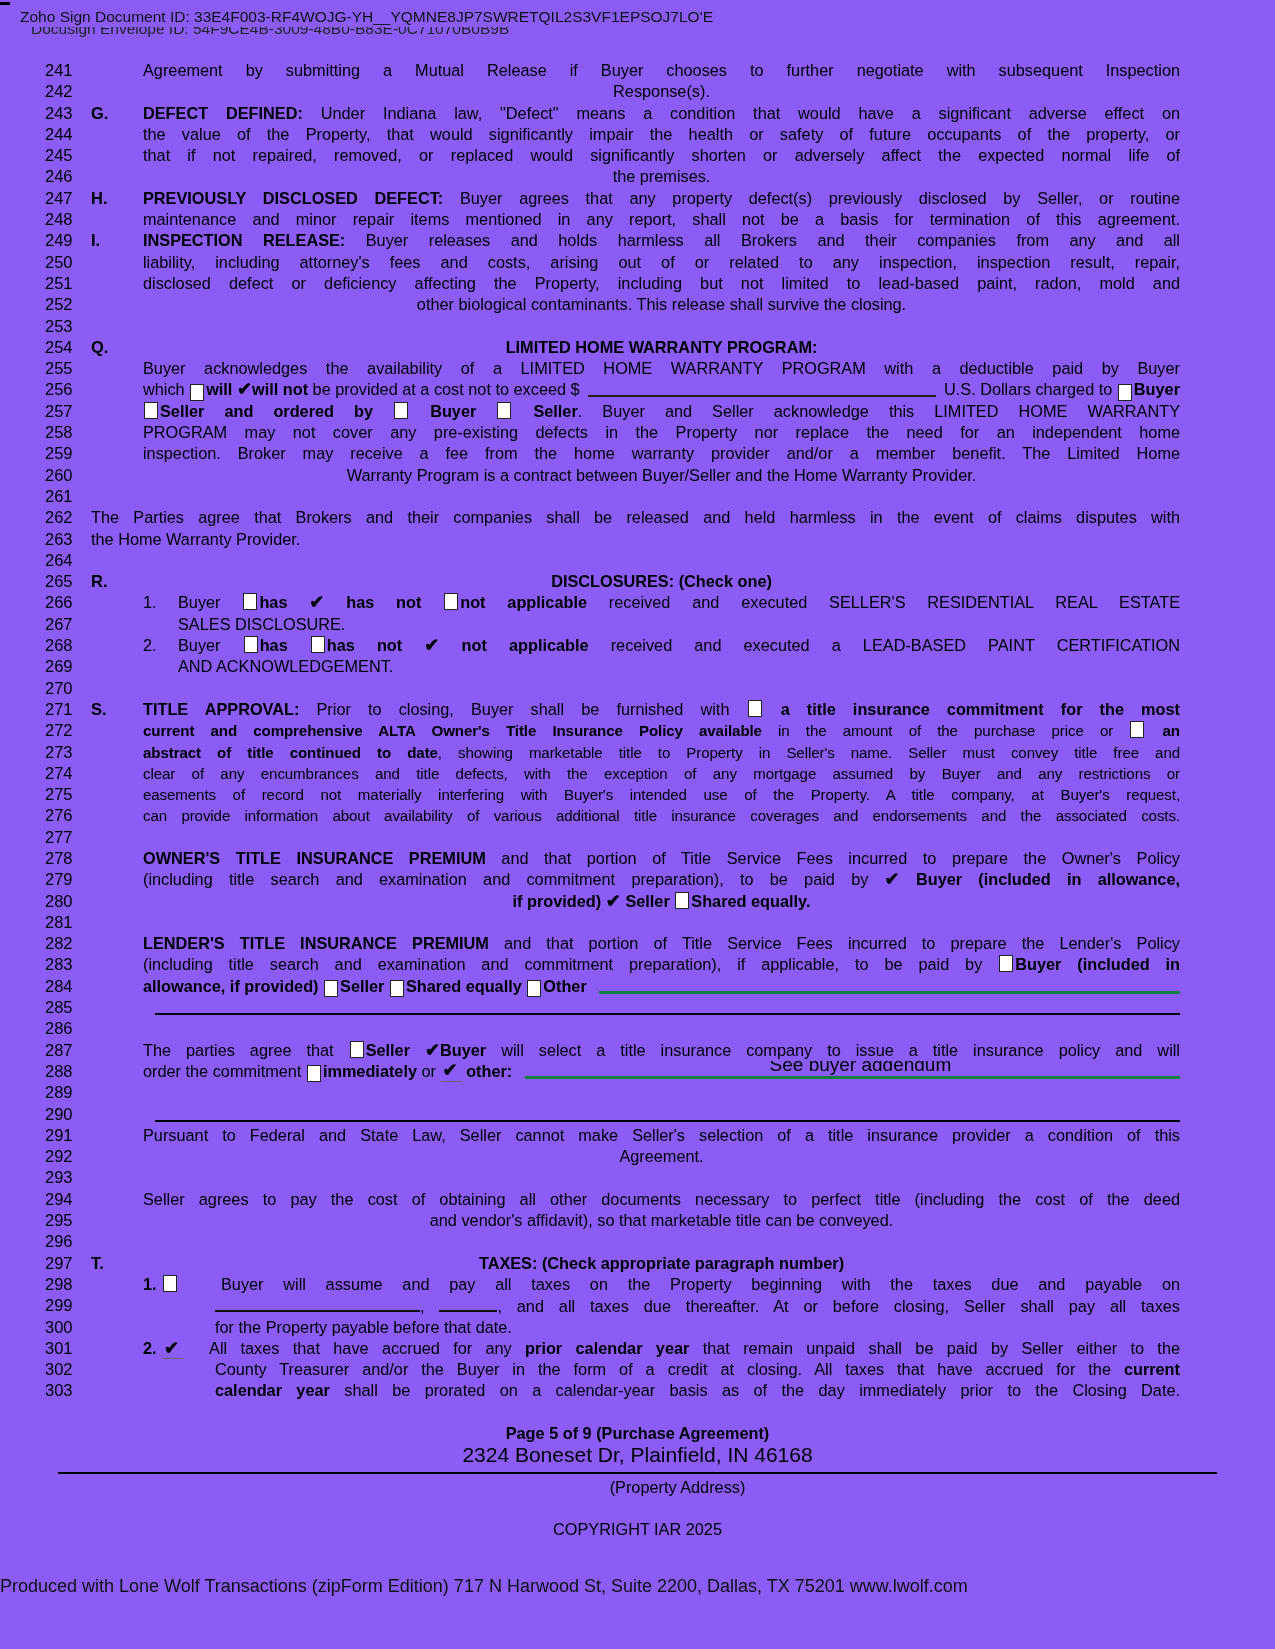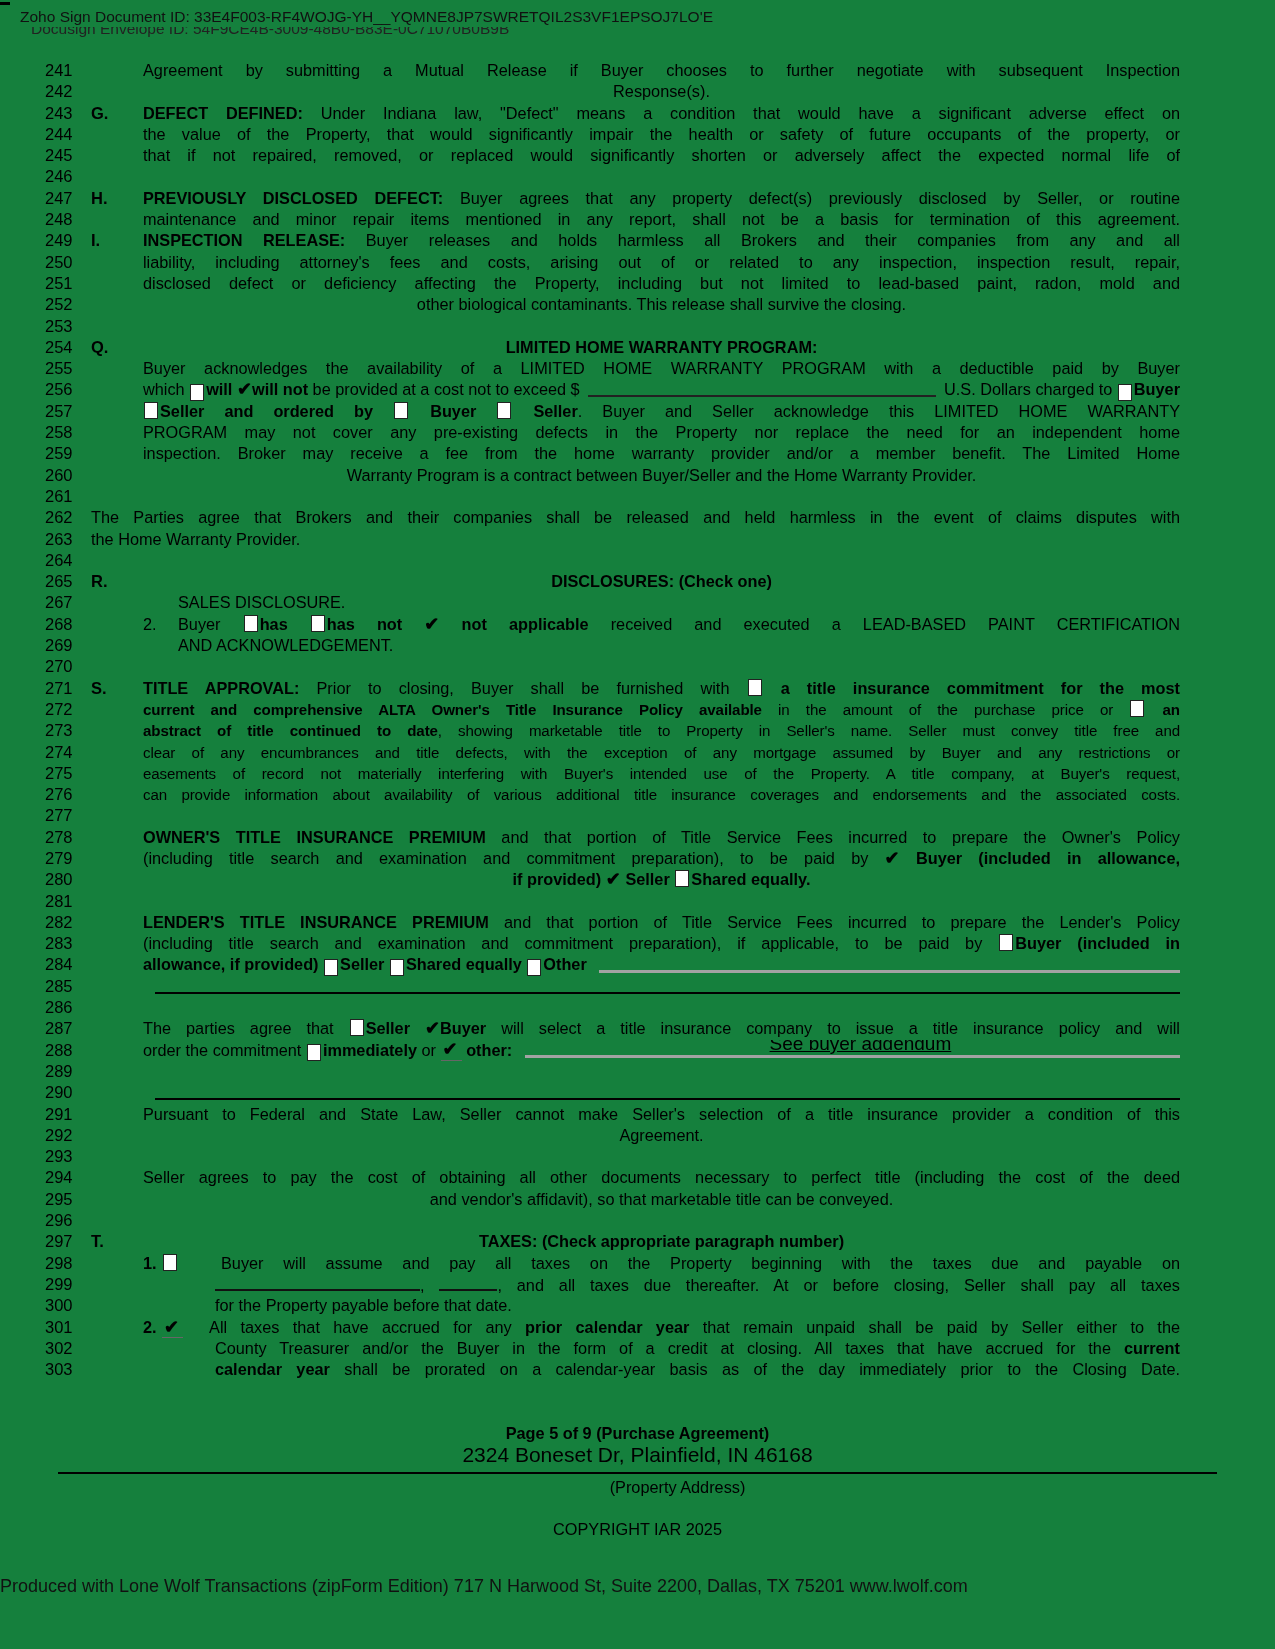--- a/index.html
+++ b/index.html
@@ -1,19 +1,19 @@
 <!DOCTYPE html>
 <html><head>
 <meta charset="utf-8">
 <style>
   html,body{margin:0;padding:0;background:#888;}
   #page{
     position:relative;
     width:1275px;height:1649px;
-    background:#15803d;
+    background:#8b5cf6;
     font-family:"Liberation Sans", sans-serif;
     color:#000;
     overflow:hidden;
   }
   
   .zoho{position:absolute;top:8px;left:20px;font-size:15.5px;color:#111;white-space:nowrap;}
   .docuwrap{position:absolute;top:27px;left:31px;height:12px;overflow:hidden;}
   .docuwrap span{display:block;margin-top:-7px;font-size:15.5px;color:#222;white-space:nowrap;}
   .corner-dash{position:absolute;top:2px;left:0;width:10px;height:3px;background:#000;}
 
@@ -30,21 +30,21 @@
   .content.cond{font-size:15.1px;letter-spacing:-0.1px;}
   .bold{font-weight:bold;}
   .seg{white-space:pre;}
   .marker{display:inline-block;width:35px;}
   .markerb{display:inline-block;width:19px;font-weight:bold;}
   .spacer{display:inline-block;}
   .cbox{display:inline-block;width:12px;height:15px;border:1.6px solid #222;vertical-align:-2px;margin:0 2px 0 1px;background:#fff;}
   .check{font-weight:bold;font-size:18px;line-height:21.3px;}
   .cku{border-bottom:1.6px solid #666;padding:0 4px 0 2px;}
   .blank{display:inline-block;border-bottom:2px solid #111;height:15px;vertical-align:baseline;}
-  .fillline{flex:1;border-bottom:3px solid #a3a3a3;margin:0 0 3px 8px;min-width:90px;font-size:19px;line-height:22px;padding-left:16px;white-space:nowrap;height:22px;text-decoration:underline;}
+  .fillline{flex:1;border-bottom:3px solid #15803d;margin:0 0 3px 8px;min-width:90px;font-size:19px;line-height:22px;padding-left:16px;white-space:nowrap;height:22px;}
   .fill-mid{flex:1;border-bottom:2.5px solid #222;margin:0 8px 4px 8px;min-width:90px;height:16px;}
   .longrule{position:absolute;left:155px;right:95px;top:16px;border-top:2.5px solid #000;}
 
   
   .f-addr{position:absolute;top:1443px;left:0;width:1185px;text-align:center;font-size:21px;margin-left:45px;}
   .f-rule{position:absolute;top:1472px;left:58px;right:58px;border-top:2.5px solid #000;}
   .f-paddr{position:absolute;top:1478px;left:0;width:1275px;text-align:center;font-size:16.3px;margin-left:40px;}
   .f-page{position:absolute;top:1424px;left:0;width:1275px;text-align:center;font-size:16.3px;font-weight:bold;}
   .f-copy{position:absolute;top:1520px;left:0;width:1275px;text-align:center;font-size:16.3px;}
   .f-prod{position:absolute;top:1576px;left:0;width:1275px;font-size:18px;color:#111;}
@@ -76,20 +76,21 @@
       <div class="row">
         <span class="num">244</span>
         <div class="content ind1 j"><span class="seg">the value of the Property, that would significantly impair the health or safety of future occupants of the property, or</span></div>
       </div>
       <div class="row">
         <span class="num">245</span>
         <div class="content ind1 j"><span class="seg">that if not repaired, removed, or replaced would significantly shorten or adversely affect the expected normal life of</span></div>
       </div>
       <div class="row">
         <span class="num">246</span>
+        <div class="content ind1"><span class="seg">the premises.</span></div>
       </div>
       <div class="row">
         <span class="num">247</span>
         <span class="letter">H.</span>
         <div class="content ind1 j"><span class="seg bold">PREVIOUSLY DISCLOSED DEFECT: </span><span class="seg">Buyer agrees that any property defect(s) previously disclosed by Seller, or routine</span></div>
       </div>
       <div class="row">
         <span class="num">248</span>
         <div class="content ind1 j"><span class="seg">maintenance and minor repair items mentioned in any report, shall not be a basis for termination of this agreement.</span></div>
       </div>
@@ -153,20 +154,24 @@
         <span class="num">263</span>
         <div class="content ind0"><span class="seg">the Home Warranty Provider.</span></div>
       </div>
       <div class="row">
         <span class="num">264</span>
       </div>
       <div class="row">
         <span class="num">265</span>
         <span class="letter">R.</span>
         <div class="content ind1"><span class="seg bold">DISCLOSURES: (Check one)</span></div>
+      </div>
+      <div class="row">
+        <span class="num">266</span>
+        <div class="content ind1 j"><span class="marker">1.</span><span class="seg">Buyer </span><span class="cbox"></span><span class="seg bold">has </span><span class="check">✔</span><span class="seg bold"> has not </span><span class="cbox"></span><span class="seg bold">not applicable</span><span class="seg"> received and executed SELLER'S RESIDENTIAL REAL ESTATE</span></div>
       </div>
       <div class="row">
         <span class="num">267</span>
         <div class="content ind2"><span class="seg">SALES DISCLOSURE.</span></div>
       </div>
       <div class="row">
         <span class="num">268</span>
         <div class="content ind1 j"><span class="marker">2.</span><span class="seg">Buyer </span><span class="cbox"></span><span class="seg bold">has </span><span class="cbox"></span><span class="seg bold">has not </span><span class="check">✔</span><span class="seg bold"> not applicable</span><span class="seg"> received and executed a LEAD-BASED PAINT CERTIFICATION</span></div>
       </div>
       <div class="row">

